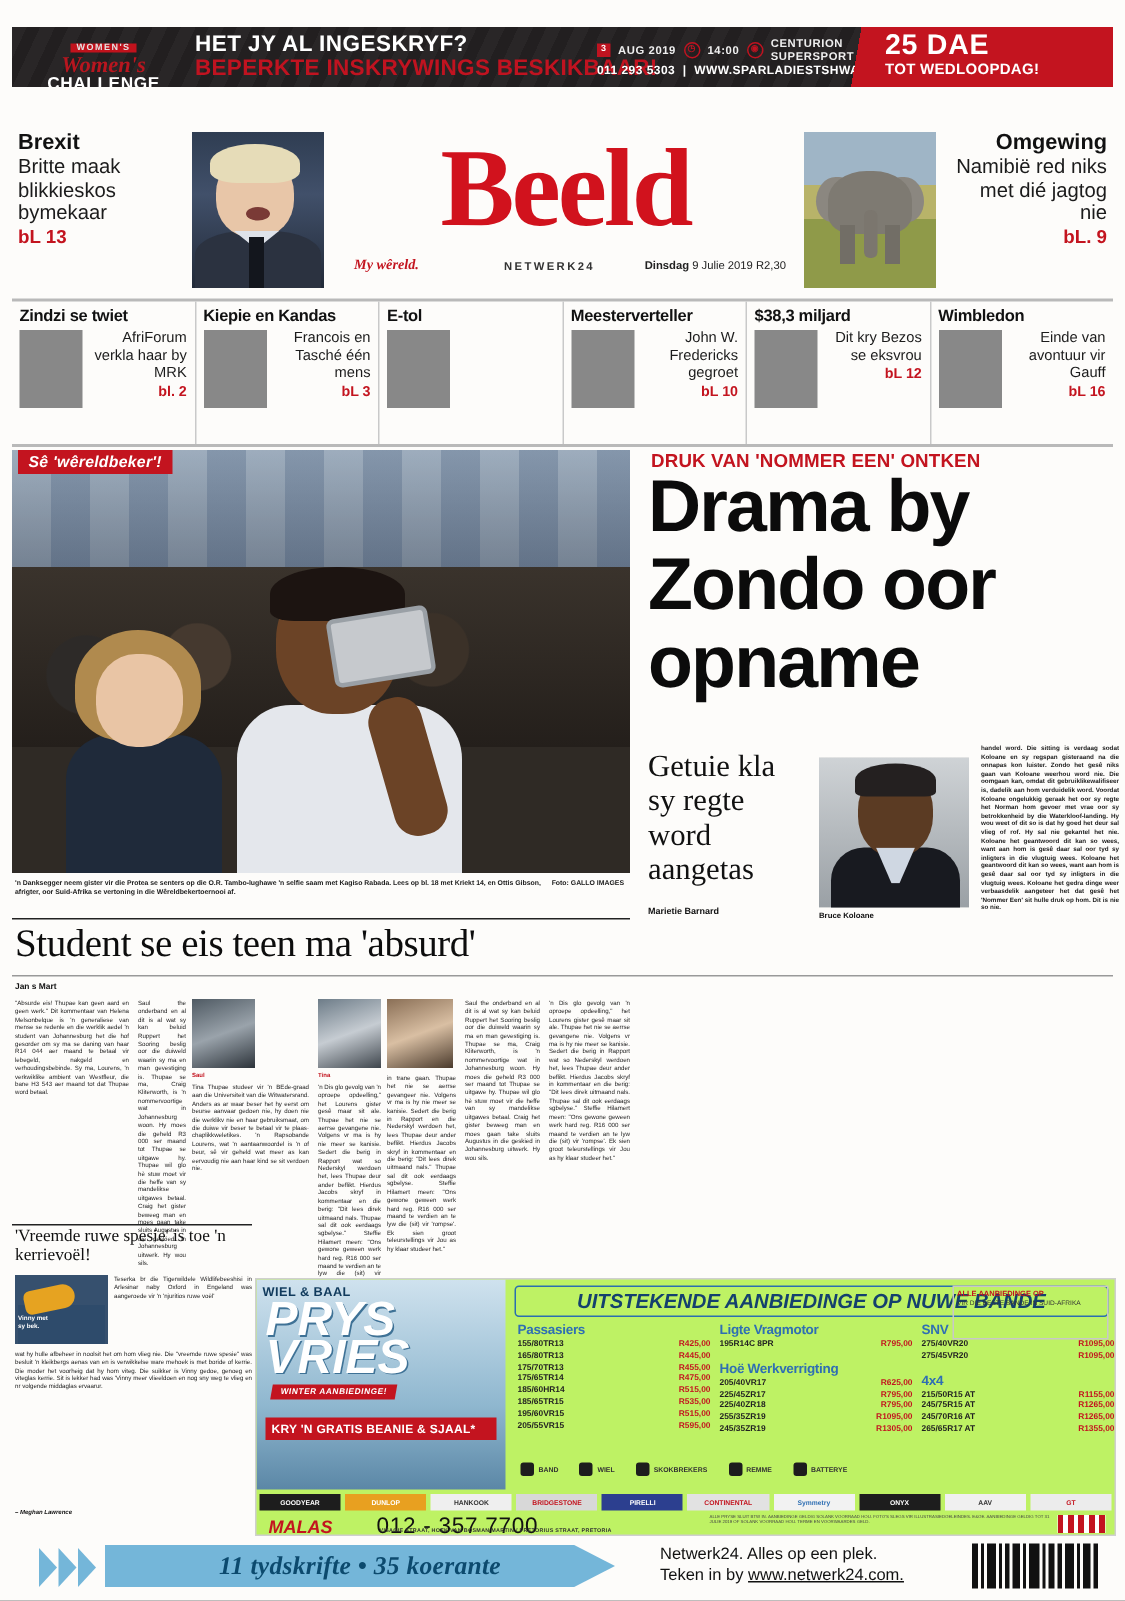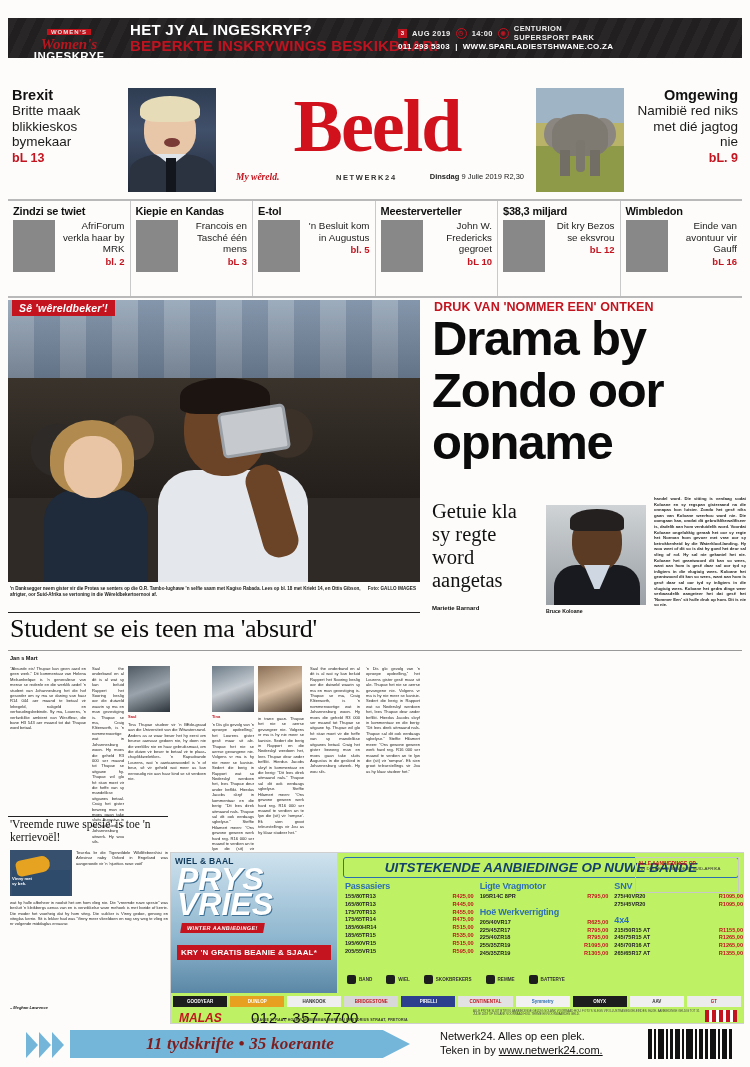--- a/index.html
+++ b/index.html
@@ -158,57 +158,61 @@
   .ty-tent{position:absolute;right:4px;top:0;width:32px;height:12px;}
 
   .rt-box{position:absolute;right:4px;top:4px;width:104px;height:36px;border:1px solid #c8c8c8;font-size:4.4px;color:#333;padding:2px;box-sizing:border-box;}
   .rt-box b{color:#c3141f;font-size:5px;}
 
   
   .botbar{position:absolute;left:8px;top:1028px;width:734px;height:34px;}
   .chev{position:absolute;left:18px;top:4px;display:flex;gap:1px;}
   .chev i{display:block;width:0;height:0;border-left:12px solid #74b6d9;border-top:13px solid transparent;border-bottom:13px solid transparent;}
   .bluearrow{position:absolute;left:62px;top:2px;width:340px;height:28px;background:#74b6d9;clip-path:polygon(0 0,92% 0,100% 50%,92% 100%,0 100%);display:flex;align-items:center;justify-content:center;}
-  .bluearrow span{font-family:"Liberation Serif",serif;font-weight:bold;font-style:italic;font-size:17px;color:#7f1d1d;letter-spacing:.2px;}
+  .bluearrow span{font-family:"Liberation Serif",serif;font-weight:bold;font-style:italic;font-size:17px;color:#0c4a6e;letter-spacing:.2px;}
   .n24{position:absolute;left:432px;top:2px;font-size:11px;line-height:13.5px;color:#111;}
   .n24 u{text-decoration:underline;}
   .barcode{position:absolute;right:8px;top:1px;width:86px;height:30px;display:flex;gap:2px;}
   .barcode i{display:block;background:#111;}
 </style>
 </head>
 <body>
 
 <div class="page">
 
   <div class="topad">
     <div class="tex"></div>
     <div class="wc-logo">
       <div class="wc1">WOMEN'S</div>
       <div class="wc2">Women's</div>
-      <div class="wc3">INGESKRYF</div>
+      <div class="wc3">CHALLENGE</div>
       
     </div>
     <div class="ad-q">HET JY AL INGESKRYF?</div>
     <div class="ad-sub">BEPERKTE INSKRYWINGS BESKIKBAAR!</div>
     <div class="ad-meta">
       <span class="icsq">3</span>
       <span>AUG 2019</span>
       <span class="ic">◷</span>
       <span>14:00</span>
       <span class="ic">◉</span>
       <span>
         <span>CENTURION</span><br>
         <span>SUPERSPORT PARK</span>
       </span>
     </div>
     <div class="ad-meta2">
       <span>011 293 5303</span>
       &nbsp;|&nbsp;
       <span>WWW.SPARLADIESTSHWANE.CO.ZA</span>
     </div>
+    <div class="ad-days">
+      <b>25 DAE</b>
+      <i>TOT WEDLOOPDAG!</i>
+    </div>
   </div>
 
   <div class="masthead">
     <div class="tease-l">
       <div class="tk-head">Brexit</div>
       <div class="tk-body">Britte maak blikkieskos bymekaar</div>
       <div class="tk-pg">bL 13</div>
     </div>
 
     <div class="mh-photo l">
@@ -268,24 +272,20 @@
         <div class="txt">
           <span>Francois en Tasché één mens</span>
           <div class="pg">bL 3</div>
         </div>
       </div>
     </div>
     <div class="tcell">
       <h4>E-tol</h4>
       <div class="row">
         <div class="thumb th-c"></div>
-        <div class="txt">
-          <span>'n Besluit kom in Augustus</span>
-          <div class="pg">bl. 5</div>
-        </div>
       </div>
     </div>
     <div class="tcell">
       <h4>Meesterverteller</h4>
       <div class="row">
         <div class="thumb th-d"></div>
         <div class="txt">
           <span>John W. Fredericks gegroet</span>
           <div class="pg">bL 10</div>
         </div>

